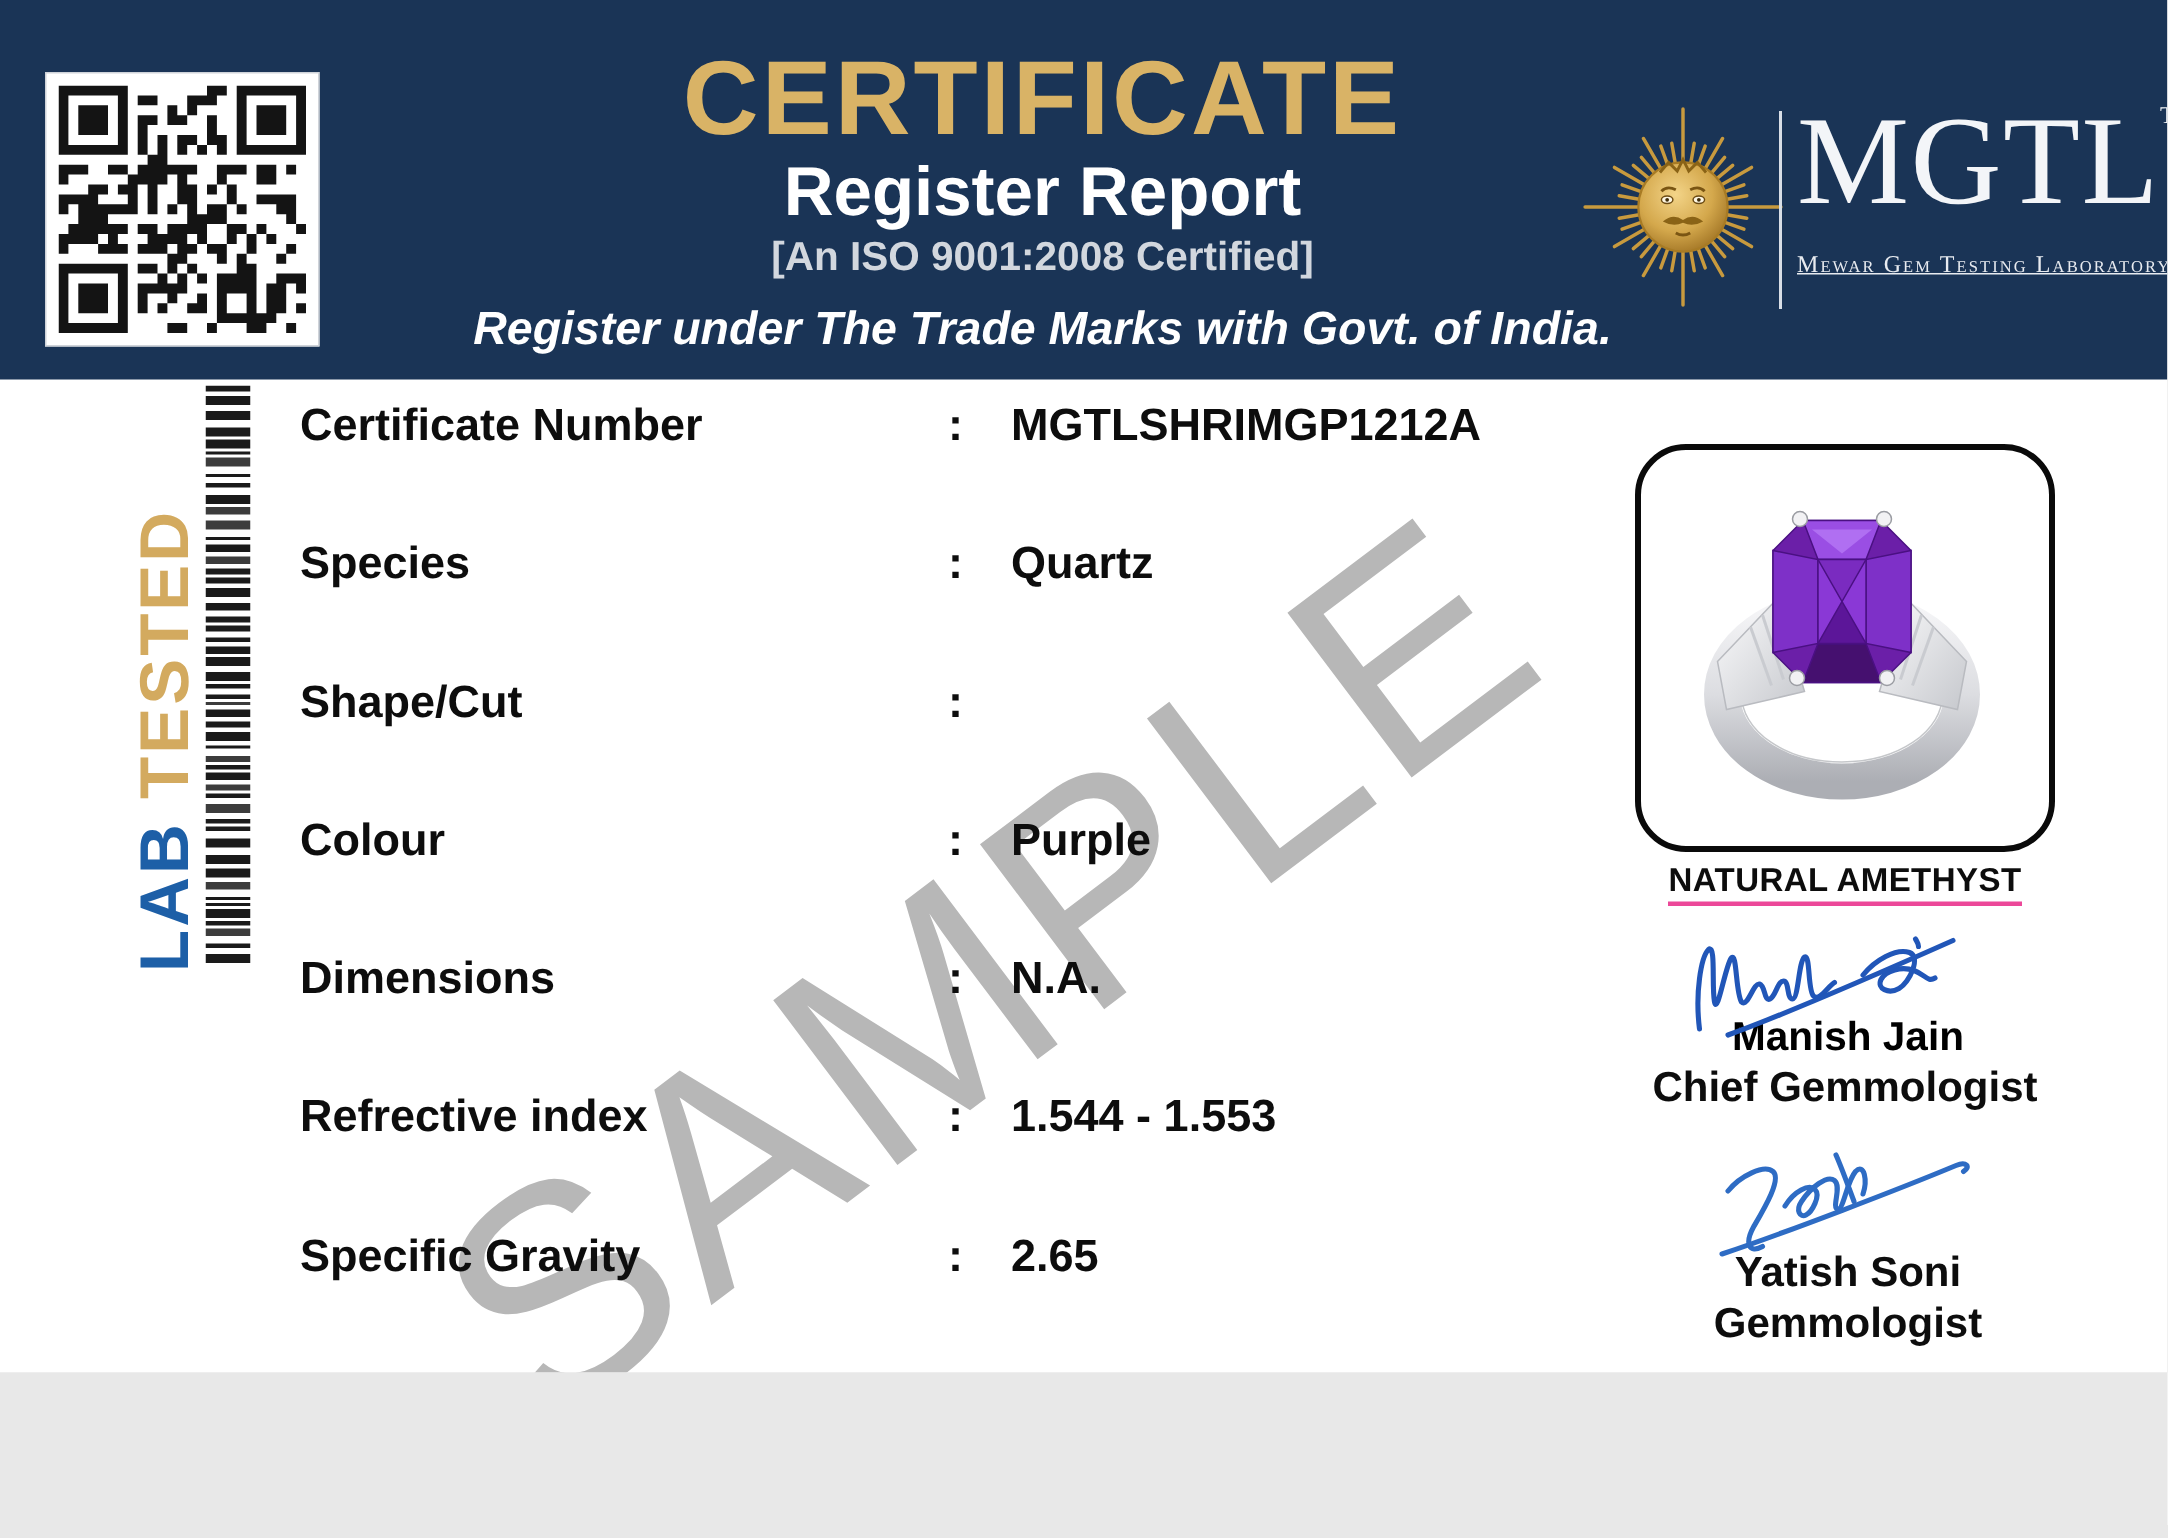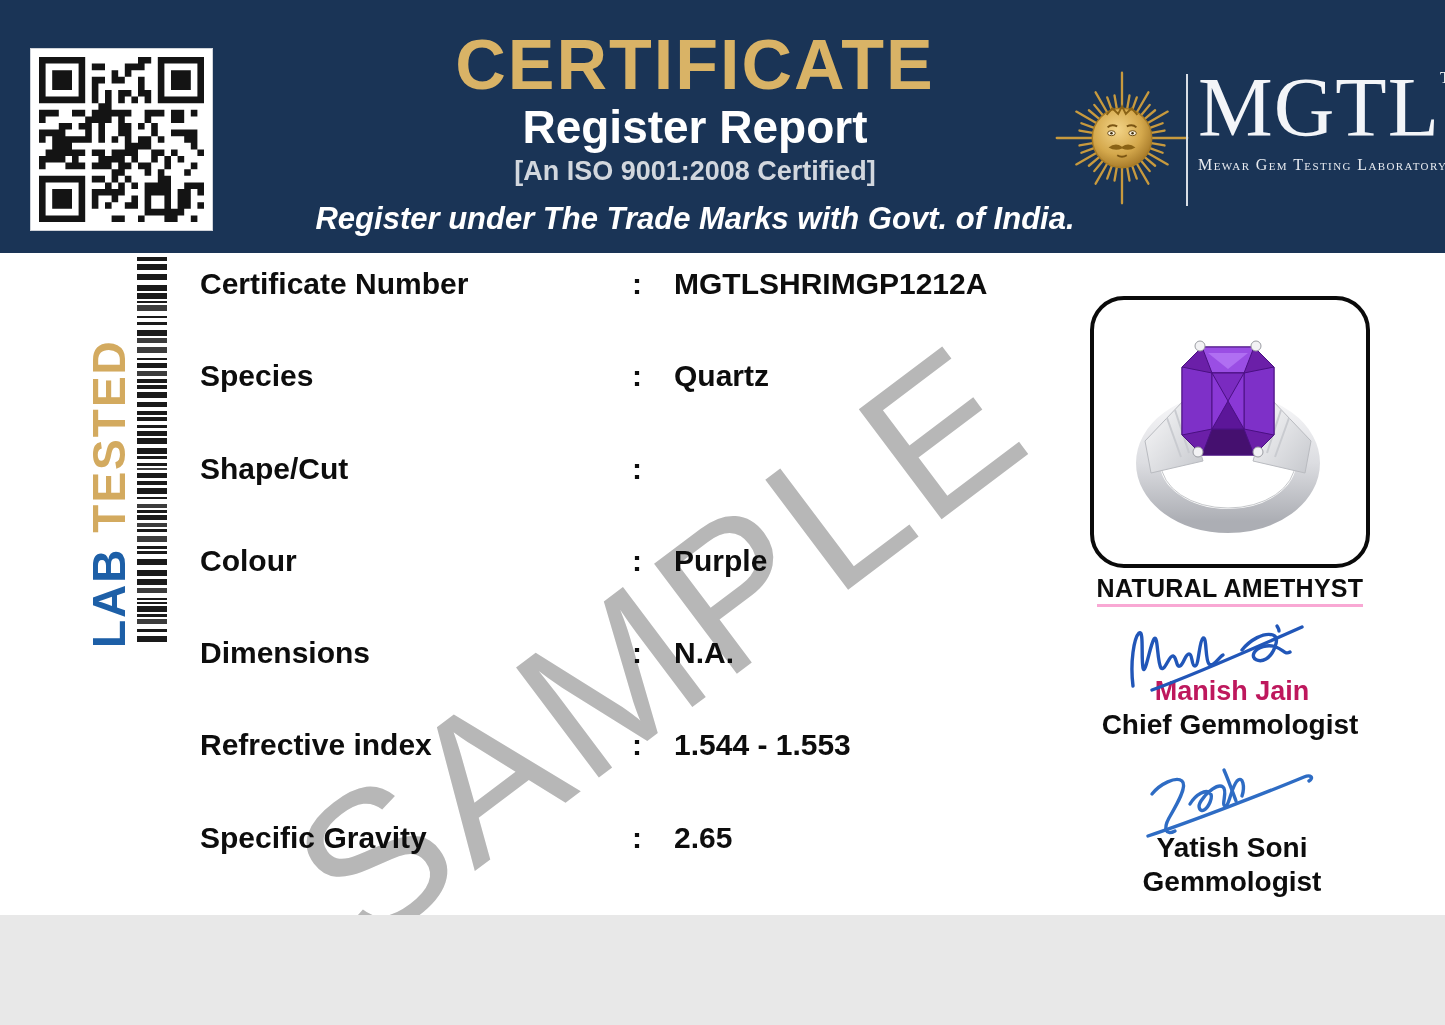--- a/index.html
+++ b/index.html
@@ -16,21 +16,21 @@
   .h-sub{font-size:46px;font-weight:bold;color:#ffffff;line-height:1.0;margin-top:4px;}
   .h-iso{font-size:27px;font-weight:bold;color:#D2D7DE;margin-top:6px;}
   .h-reg{font-size:31px;font-weight:bold;font-style:italic;color:#ffffff;margin-top:14px;}
 
   .sun{position:absolute;left:1050px;top:66px;width:144px;height:144px;}
   .logo-sep{position:absolute;left:1186px;top:74px;width:2px;height:132px;background:#D8DEE6;}
   .logo-text{position:absolute;left:1198px;top:68px;width:240px;color:#F3F5F8;
              font-family:"Liberation Serif", serif;}
   .mgtl{font-size:84px;line-height:0.95;letter-spacing:1px;}
   .tm{font-size:16px;vertical-align:top;position:relative;top:2px;letter-spacing:0;}
-  .org{font-size:16px;letter-spacing:1.4px;font-variant:small-caps;color:#E8EBF0;margin-top:8px;white-space:nowrap;}
+  .org{font-size:16px;letter-spacing:1.4px;font-variant:small-caps;color:#E8EBF0;margin-top:20px;white-space:nowrap;text-decoration:underline;}
 
   
   .vstrip{position:absolute;left:84px;top:256px;width:50px;height:392px;}
   .vtext{position:absolute;left:0;top:0;width:392px;height:50px;transform-origin:0 0;
          transform:rotate(-90deg) translateX(-392px);font-size:46px;font-weight:bold;
          letter-spacing:2px;line-height:50px;white-space:nowrap;}
   .vtext .lab{color:#1D5FA7;}
   .vtext .tested{color:#D3AA5F;}
   #barcode{position:absolute;left:137px;top:257px;width:30px;height:392px;overflow:hidden;}
 
@@ -43,26 +43,26 @@
   .field-row{display:flex;align-items:flex-start;height:92.3px;font-size:30px;font-weight:bold;color:#0D0D0D;}
   .f-label{width:432px;}
   .f-colon{width:42px;}
   .f-value{flex:1;}
 
   
   .photo-box{position:absolute;left:1090px;top:296px;width:280px;height:272px;background:#fff;
              border:4px solid #0A0A0A;border-radius:34px;box-sizing:border-box;
              display:flex;align-items:center;justify-content:center;z-index:2;}
   .caption{position:absolute;left:1082px;top:574px;width:296px;text-align:center;z-index:2;}
-  .caption span{font-size:25px;font-weight:bold;color:#0D0D0D;border-bottom:3px solid #f9a8d4;padding-bottom:2px;letter-spacing:0.3px;}
+  .caption span{font-size:22px;font-weight:bold;color:#0D0D0D;border-bottom:3px solid #ec4899;padding-bottom:2px;letter-spacing:0.3px;}
 
   
   .sig1{position:absolute;left:1126px;top:610px;width:200px;height:84px;z-index:3;}
   .sig2{position:absolute;left:1138px;top:748px;width:190px;height:94px;z-index:3;}
-  .sig-name1{position:absolute;left:1092px;top:676px;width:280px;text-align:center;font-size:27px;font-weight:bold;color:#be185d;z-index:2;}
+  .sig-name1{position:absolute;left:1092px;top:676px;width:280px;text-align:center;font-size:27px;font-weight:bold;color:#000000;z-index:2;}
   .sig-title1{position:absolute;left:1080px;top:709px;width:300px;text-align:center;font-size:28px;font-weight:bold;color:#0D0D0D;z-index:2;}
   .sig-name2{position:absolute;left:1092px;top:832px;width:280px;text-align:center;font-size:28px;font-weight:bold;color:#0D0D0D;z-index:2;}
   .sig-title2{position:absolute;left:1092px;top:866px;width:280px;text-align:center;font-size:28px;font-weight:bold;color:#0D0D0D;z-index:2;}
 </style>
 </head>
 <body>
 
 <div class="page">
 
   <div class="header">

